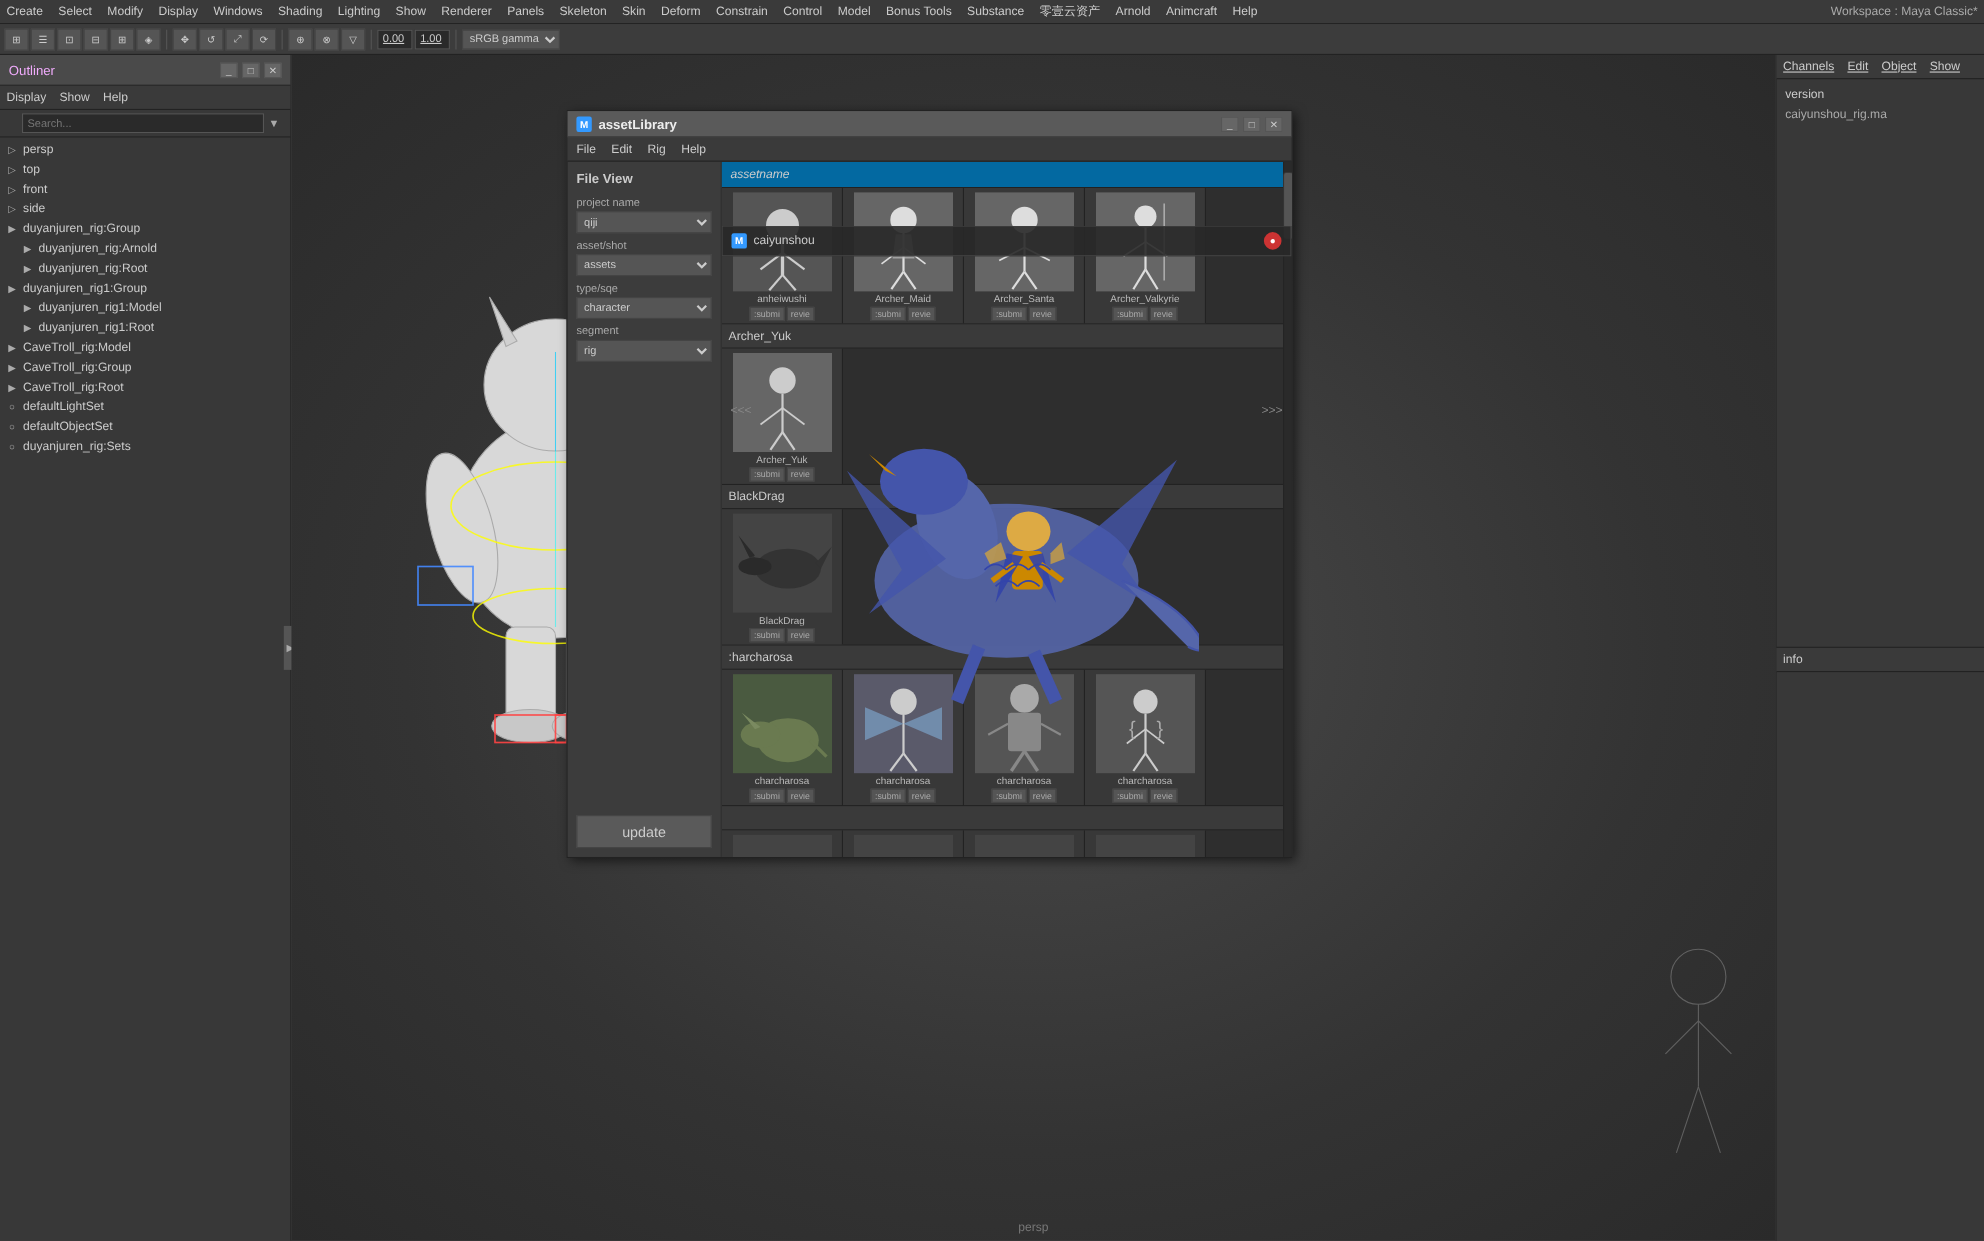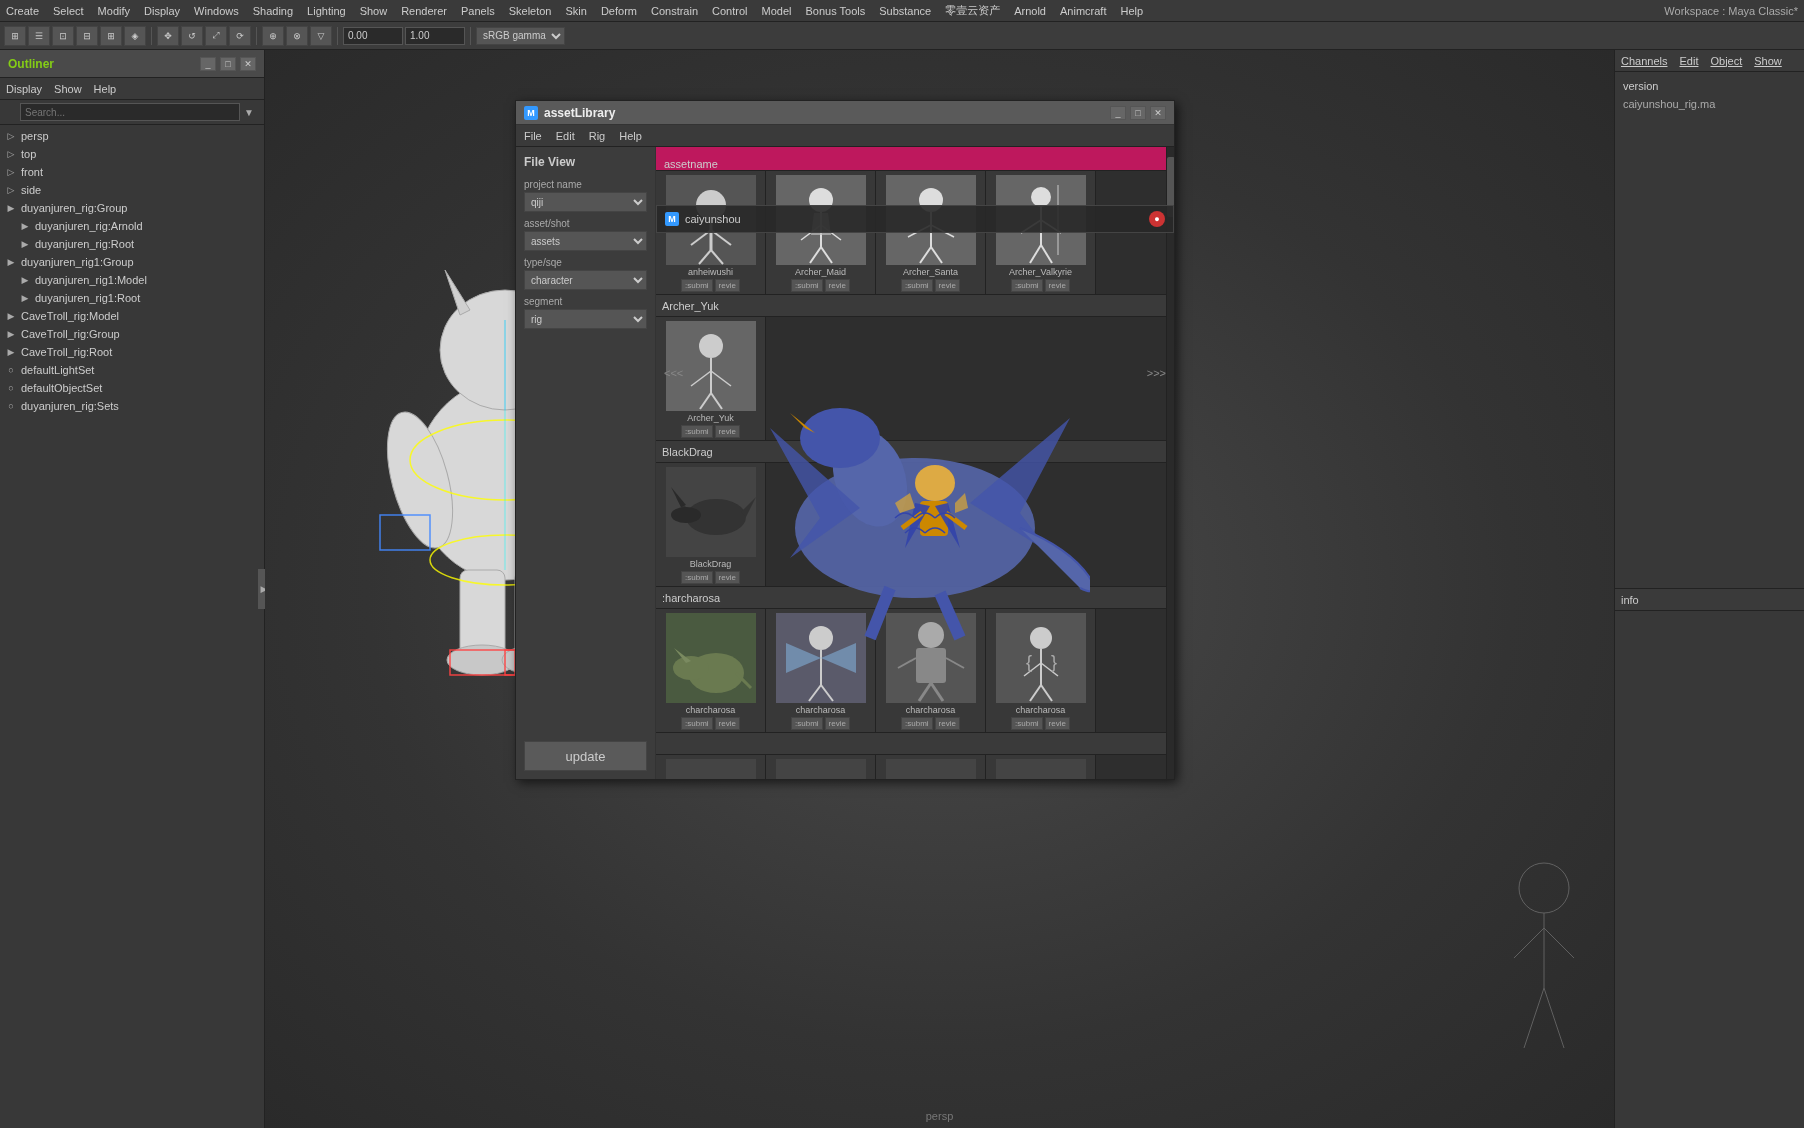--- a/index.html
+++ b/index.html
@@ -65,22 +65,23 @@
       height: 18px;
       background: #555;
       margin: 0 3px;
     }
     .toolbar-value {
       background: #2a2a2a;
       border: 1px solid #555;
       color: #ccc;
       font-size: 10px;
       padding: 1px 4px;
-      width: 60px;
+      width: 32px;
       height: 18px;
+      text-decoration: underline;
     }
     .toolbar-dropdown {
       background: #555;
       border: 1px solid #444;
       color: #ccc;
       font-size: 10px;
       height: 18px;
       padding: 0 2px;
     }
 
@@ -104,22 +105,22 @@
       height: 28px;
       background: #4a4a4a;
       display: flex;
       align-items: center;
       padding: 0 8px;
       justify-content: space-between;
       border-bottom: 1px solid #222;
     }
     .panel-title {
       font-size: 12px;
-      color: #84cc16;
-      font-weight: bold;
+      color: #f0abfc;
+      font-weight: normal;
     }
     .panel-controls {
       display: flex;
       gap: 4px;
     }
     .panel-ctrl-btn {
       width: 16px;
       height: 14px;
       background: #666;
       border: 1px solid #555;
@@ -379,25 +380,26 @@
       flex: 1;
       background: #2e2e2e;
       display: flex;
       flex-direction: column;
       overflow: hidden;
       position: relative;
     }
 
     .asset-grid-header {
       height: 24px;
-      background: #be185d;
-      display: flex;
-      align-items: flex-end;
+      background: #0369a1;
+      display: flex;
+      align-items: center;
       padding: 0 8px;
       border-bottom: 1px solid #222;
+      font-style: italic;
     }
     .asset-grid-header-label {
       font-size: 11px;
       color: #ccc;
     }
 
     .asset-grid-scroll {
       flex: 1;
       overflow-y: auto;
       overflow-x: hidden;

